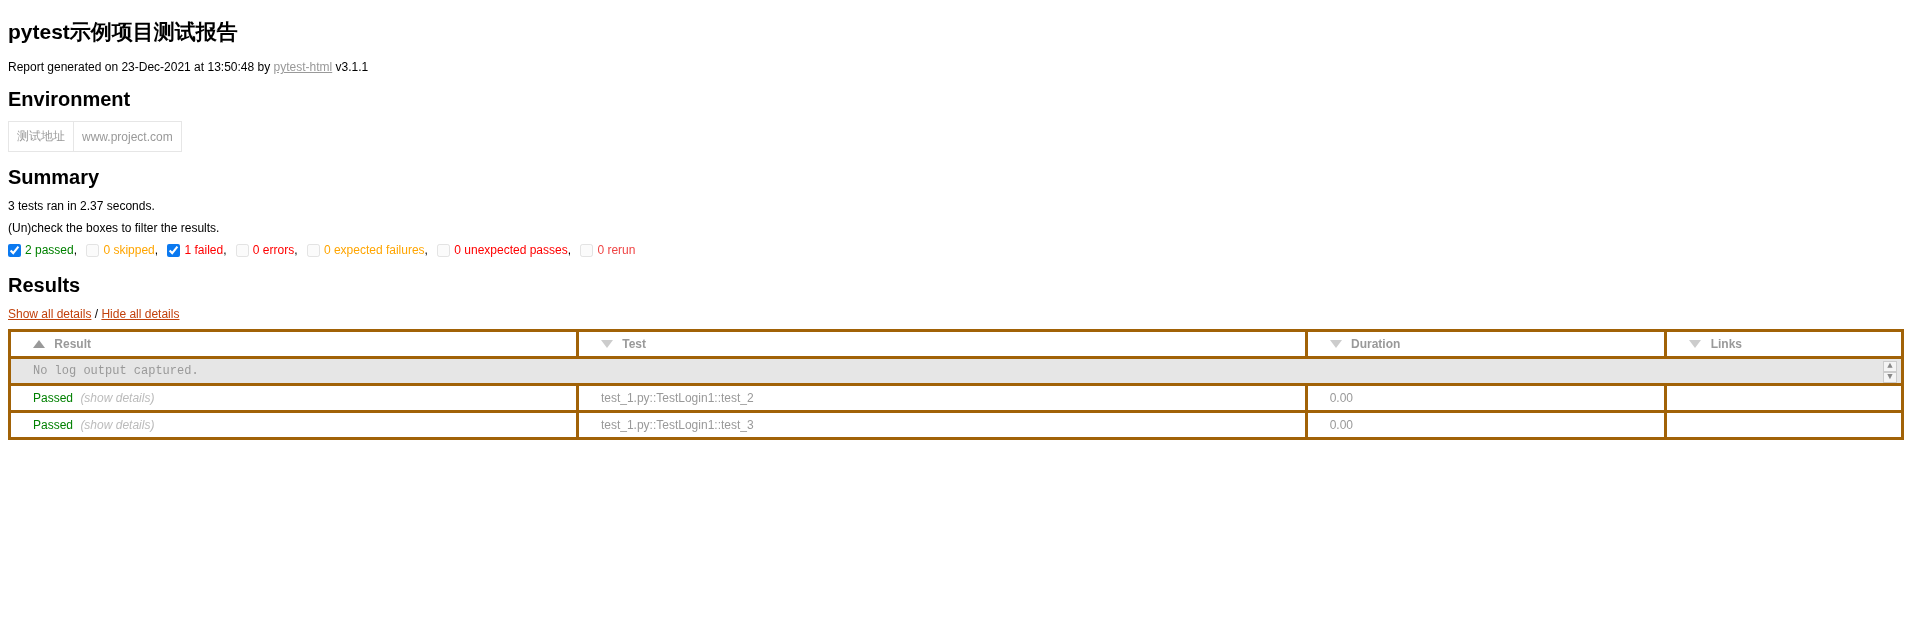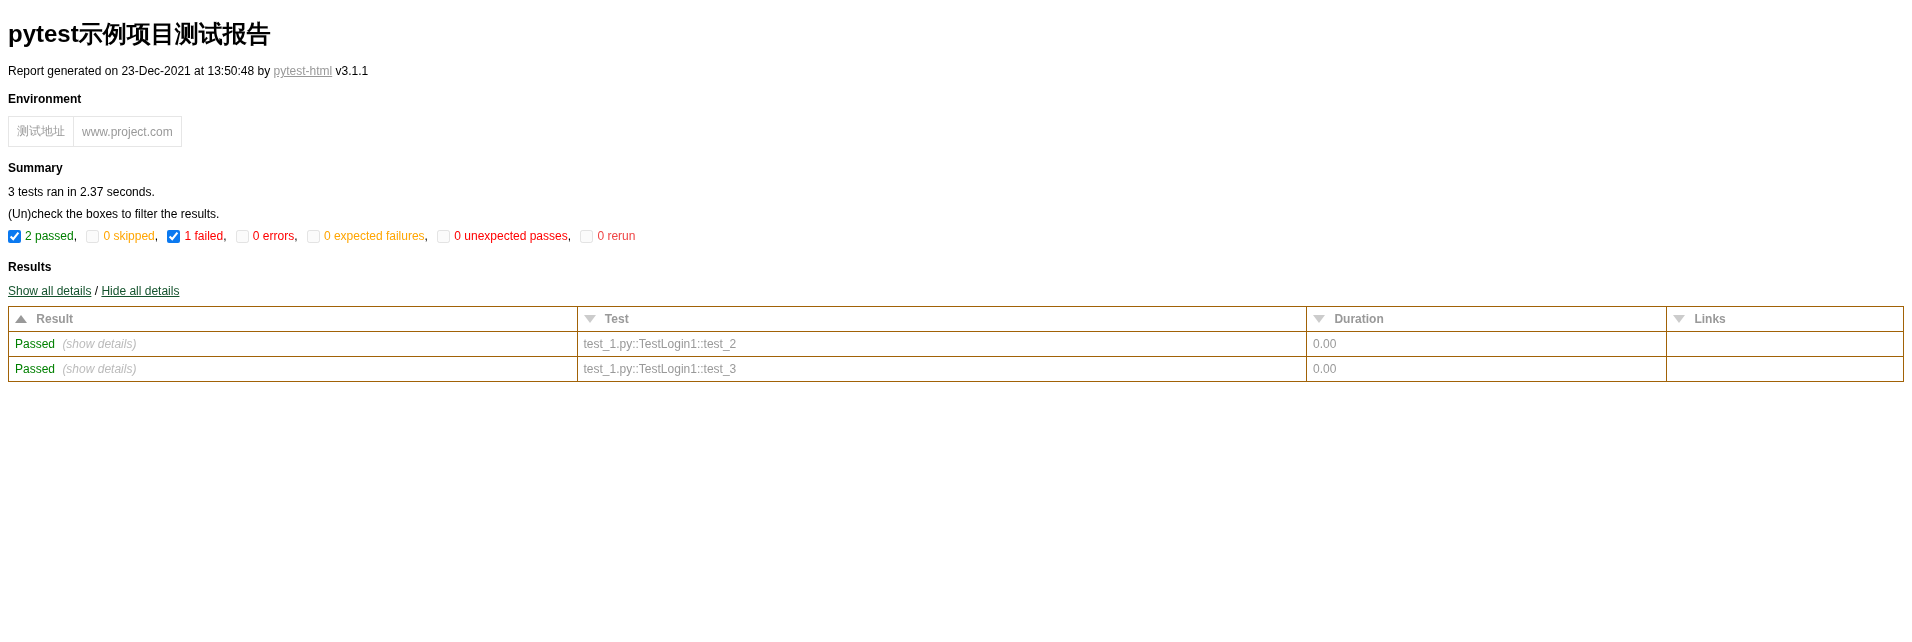--- a/index.html
+++ b/index.html
@@ -3,22 +3,22 @@
   <meta charset="utf-8">
   <style>
     * { box-sizing: border-box; }
     body {
       font-family: Helvetica, Arial, sans-serif;
       font-size: 12px;
       margin: 0;
       padding: 8px;
       color: #000;
     }
-    h1 { font-size: 24px; font-weight: bold; margin: 10px 0 14px 0; }
-    h2 { font-size: 12px; font-weight: bold; margin: 14px 0 10px 0; }
+    h1 { font-size: 21px; font-weight: bold; margin: 10px 0 14px 0; }
+    h2 { font-size: 20px; font-weight: bold; margin: 14px 0 10px 0; }
     p { margin: 8px 0; }
     a { color: #999; }
 
     table.env {
       border-collapse: collapse;
       margin: 8px 0;
     }
     table.env td {
       border: 1px solid #e6e6e6;
       padding: 6px 8px;
@@ -33,33 +33,33 @@
       margin: 0 4px 0 0;
       accent-color: #0b79f0;
     }
     .filter-item input[type="checkbox"]:disabled { opacity: 0.6; }
     .passed { color: green; }
     .skipped { color: orange; }
     .failed, .error { color: red; }
     .rerun { color: #ef4444; }
 
     .details-links { margin: 8px 0; color: #999; }
-    .details-links a { color: #14532d; }
+    .details-links a { color: #c2410c; }
     .sep { color: #000; }
 
     table.results {
       width: 100%;
       border-collapse: collapse;
       font-size: 12px;
       table-layout: fixed;
     }
     table.results th, table.results td {
-      border: 1px solid #a16207;
+      border: 3px solid #a16207;
       text-align: left;
-      padding: 5px 6px;
+      padding: 5px 22px;
     }
     table.results th {
       font-weight: bold;
       color: #999;
       background: #fff;
     }
     table.results td { color: #999; }
     .sort-icon {
       display: inline-block;
       width: 0; height: 0;
@@ -188,20 +188,26 @@
         <span class="sort-icon sort-desc"></span>
         <span>Duration</span>
       </th>
       <th>
         <span class="sort-icon sort-desc"></span>
         <span>Links</span>
       </th>
     </tr>
   </thead>
   <tbody id="results-body">
+      <tr class="log-row">
+        <td colspan="4"><span>No log output captured.</span><div class="log-controls">
+            <div class="log-arrow">▲</div>
+            <div class="log-arrow">▼</div>
+          </div></td>
+      </tr>
       <tr>
         <td><span class="result-passed">Passed</span> <span class="toggle-details">(show details)</span></td>
         <td>test_1.py::TestLogin1::test_2</td>
         <td>0.00</td>
         <td></td>
       </tr>
       <tr>
         <td><span class="result-passed">Passed</span> <span class="toggle-details">(show details)</span></td>
         <td>test_1.py::TestLogin1::test_3</td>
         <td>0.00</td>

